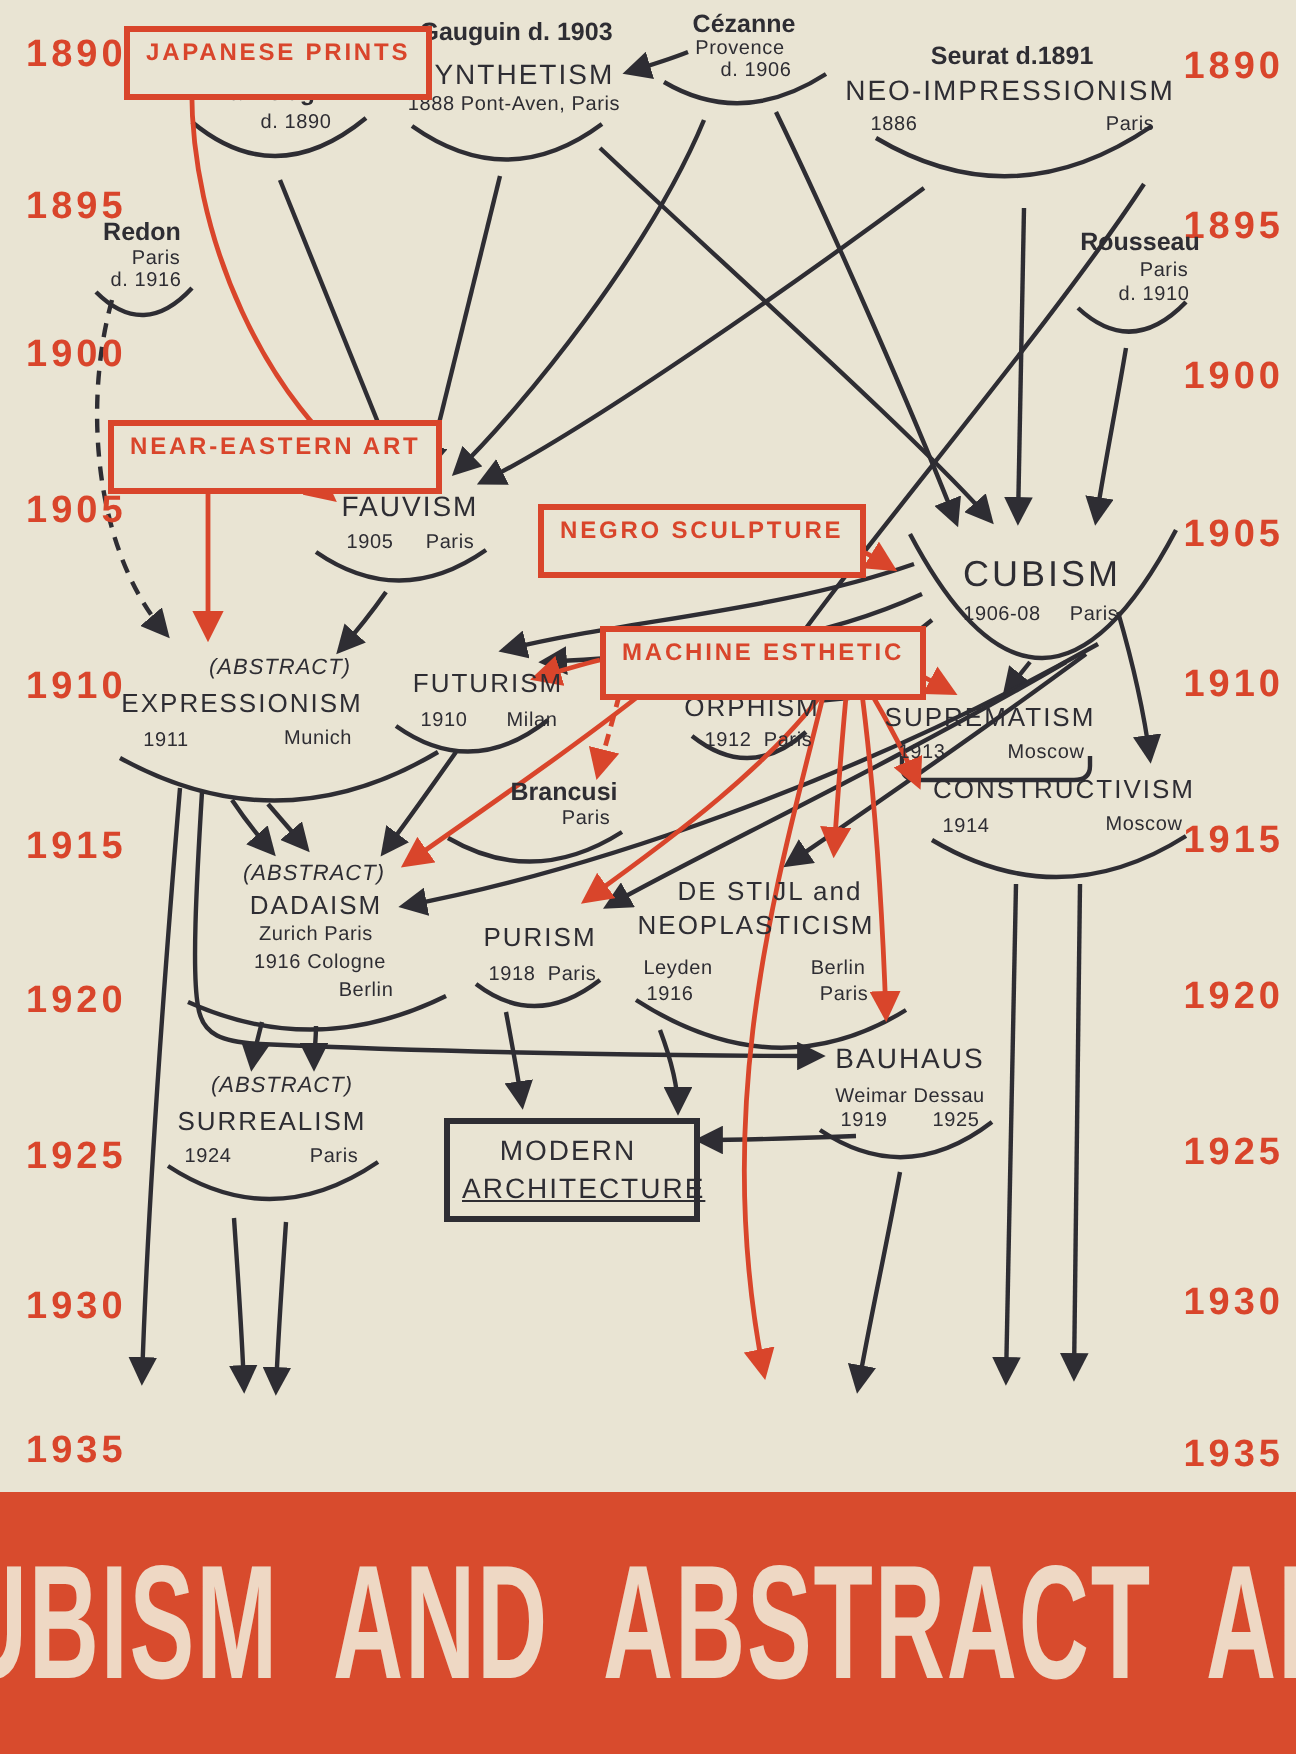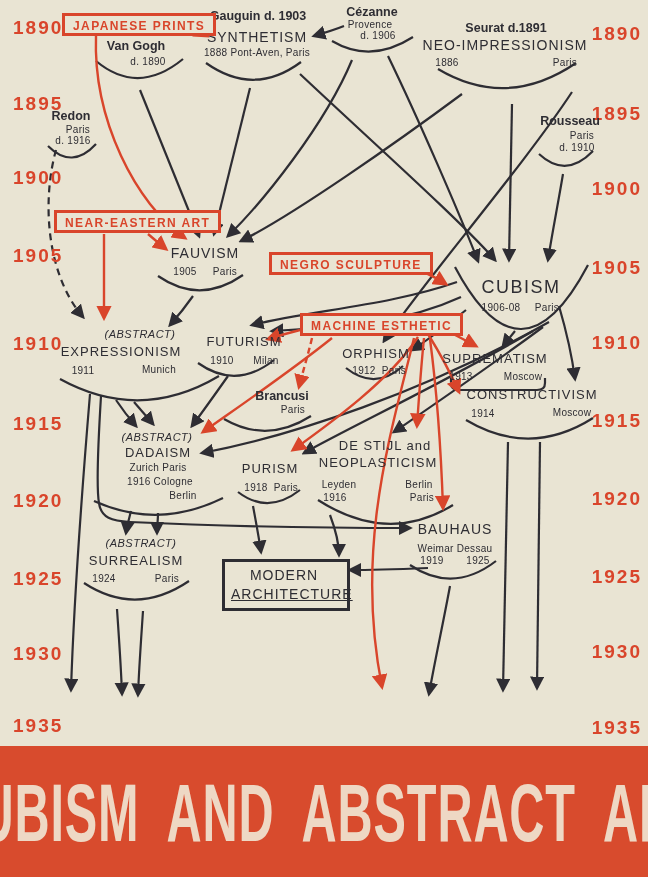--- a/index.html
+++ b/index.html
@@ -15,21 +15,21 @@
   .mv-big{font-size:18px;letter-spacing:1.5px;}
   .mv-med{font-size:14px;letter-spacing:1px;}
   .pfx{font-size:11px;letter-spacing:.5px;font-style:italic;}
   .artist{font-size:12.5px;font-weight:bold;}
   .sub{font-size:10px;letter-spacing:.3px;}
   .yr{position:absolute;color:#d9452b;font-weight:700;font-size:19px;letter-spacing:2px;z-index:2;}
   .yr-r{right:6px;text-align:right;}
   .yr-l{left:13px;}
   .ibox{
     position:absolute;z-index:3;border:3px solid #d9452b;color:#d9452b;
-    font-weight:700;font-size:12px;letter-spacing:1.4px;padding:3px 8px 0 8px;
+    font-weight:700;font-size:12px;letter-spacing:1.4px;padding:3px 8px 14px 8px;
     background:#e9e4d3;white-space:nowrap;
   }
   .bbox{
     position:absolute;z-index:3;border:3px solid #2e2d33;background:#e9e4d3;
     width:110px;padding:5px 6px 6px 6px;text-align:center;
   }
   .bbox .l1{font-size:14px;letter-spacing:1px;text-align:center;padding-right:4px;}
   .bbox .l2{font-size:14px;letter-spacing:1px;margin-top:3px;text-decoration:underline;}
   .outcome{font-size:14px;letter-spacing:1.6px;}
   .banner{

